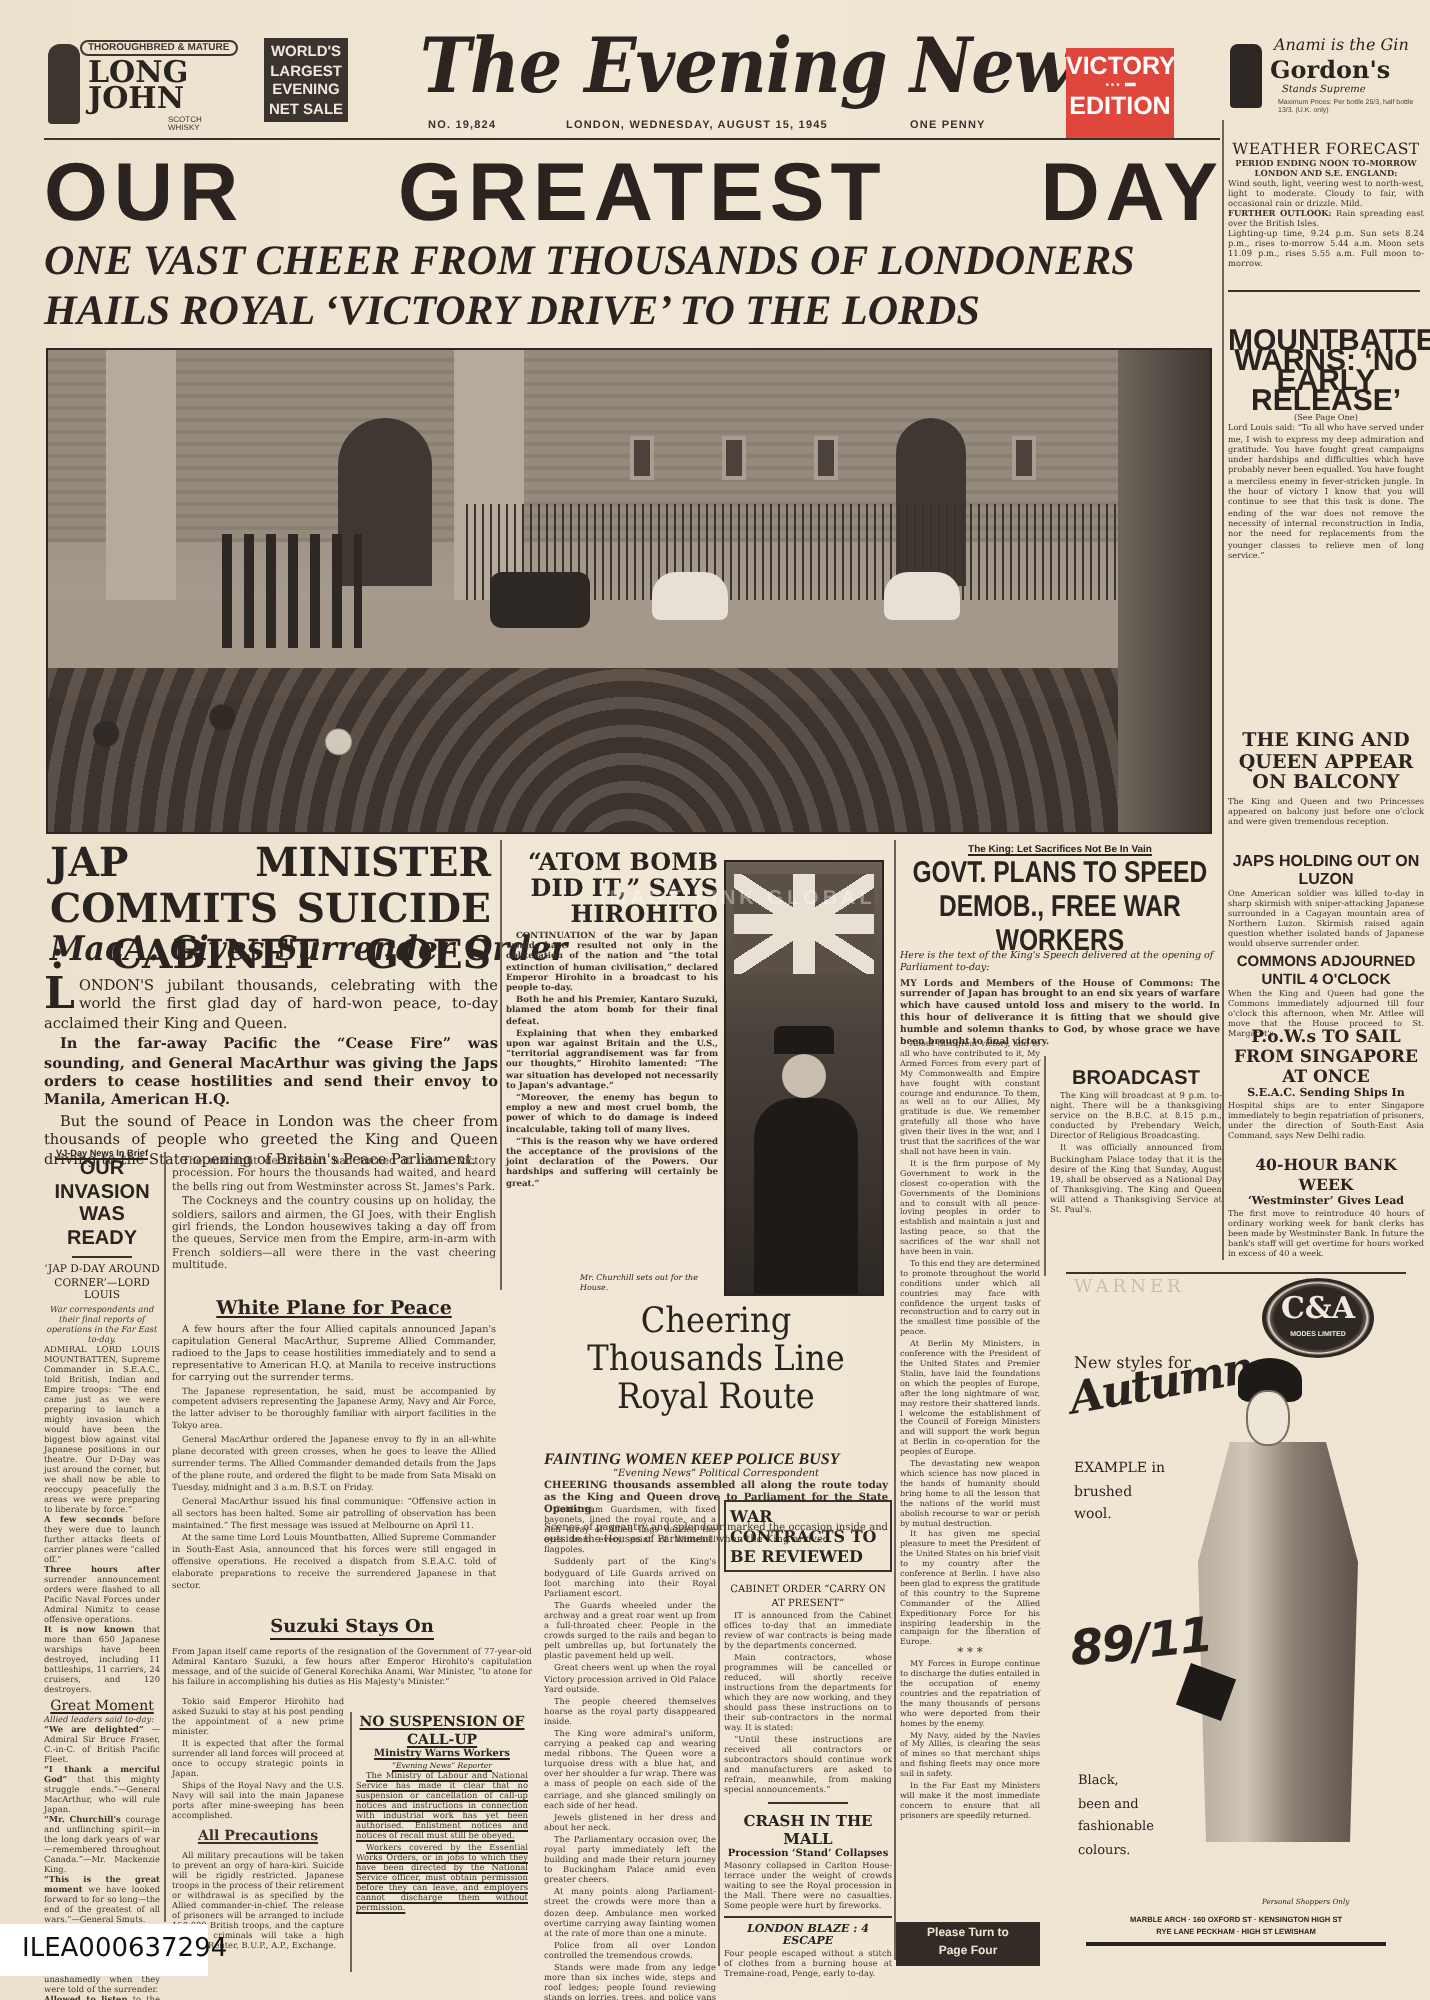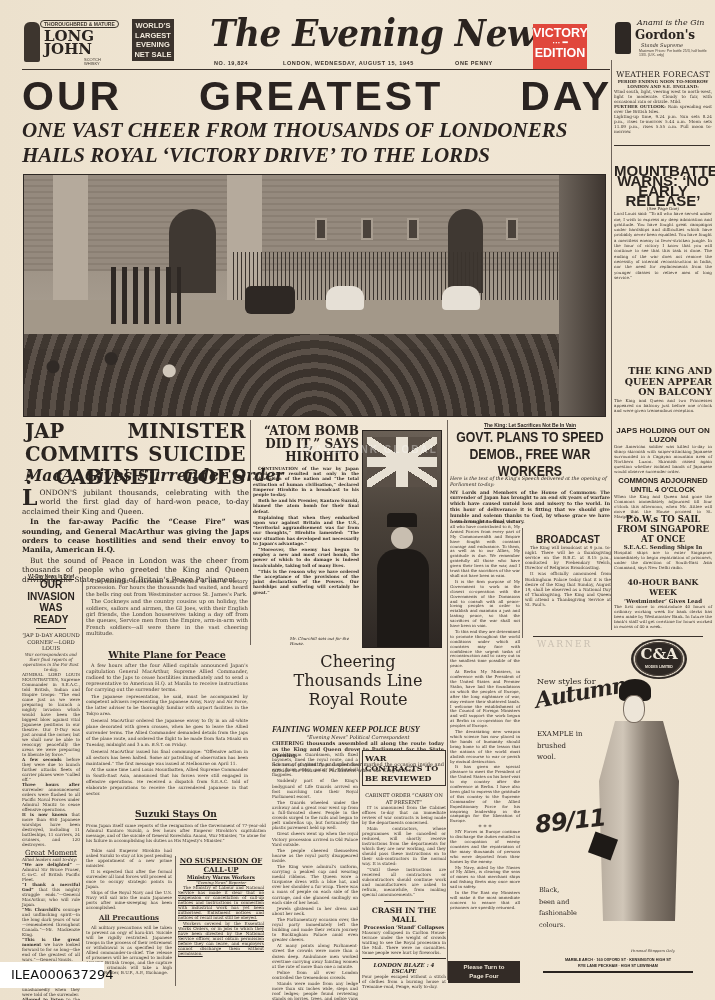--- a/index.html
+++ b/index.html
@@ -184,21 +184,21 @@
   </div>
   <div class="rule" style="left:614px; top:145px; width:96px; height:1px;"></div>
 
   <div class="abs" style="left:614px; top:166px; width:98px;">
     <div class="cond" style="font-size:15px; line-height:10px; text-align:center;">MOUNTBATTEN WARNS: ‘NO EARLY RELEASE’</div>
     <div class="col-text" style="font-size:4.1px; line-height:5.3px; text-align:center;">(See Page One)</div>
     <div class="col-text" style="font-size:4.1px; line-height:5.3px;">Lord Louis said: “To all who have served under me, I wish to express my deep admiration and gratitude. You have fought great campaigns under hardships and difficulties which have probably never been equalled. You have fought a merciless enemy in fever-stricken jungle. In the hour of victory I know that you will continue to see that this task is done. The ending of the war does not remove the necessity of internal reconstruction in India, nor the need for replacements from the younger classes to relieve men of long service.”</div>
   </div>
 
   <div class="abs" style="left:614px; top:366px; width:98px;">
-    <div class="cond" style="font-size:9.5px; line-height:10.5px; text-align:right; font-family:'DejaVu Serif',serif;">THE KING AND QUEEN APPEAR ON BALCONY</div>
+    <div class="cond" style="font-size:9.5px; line-height:10.5px; text-align:center; font-family:'DejaVu Serif',serif;">THE KING AND QUEEN APPEAR ON BALCONY</div>
     <div class="col-text" style="font-size:4.1px; line-height:5px;">The King and Queen and two Princesses appeared on balcony just before one o'clock and were given tremendous reception.</div>
   </div>
   <div class="abs" style="left:614px; top:426px; width:98px;">
     <div class="cond" style="font-size:8px; line-height:9px; text-align:center;">JAPS HOLDING OUT ON LUZON</div>
     <div class="col-text" style="font-size:4.1px; line-height:5px;">One American soldier was killed to-day in sharp skirmish with sniper-attacking Japanese surrounded in a Cagayan mountain area of Northern Luzon. Skirmish raised again question whether isolated bands of Japanese would observe surrender order.</div>
   </div>
   <div class="abs" style="left:614px; top:477px; width:98px;">
     <div class="cond" style="font-size:7.5px; line-height:8.5px; text-align:center;">COMMONS ADJOURNED UNTIL 4 O'CLOCK</div>
     <div class="col-text" style="font-size:4.1px; line-height:5px;">When the King and Queen had gone the Commons immediately adjourned till four o'clock this afternoon, when Mr. Attlee will move that the House proceed to St. Margaret's.</div>
   </div>

